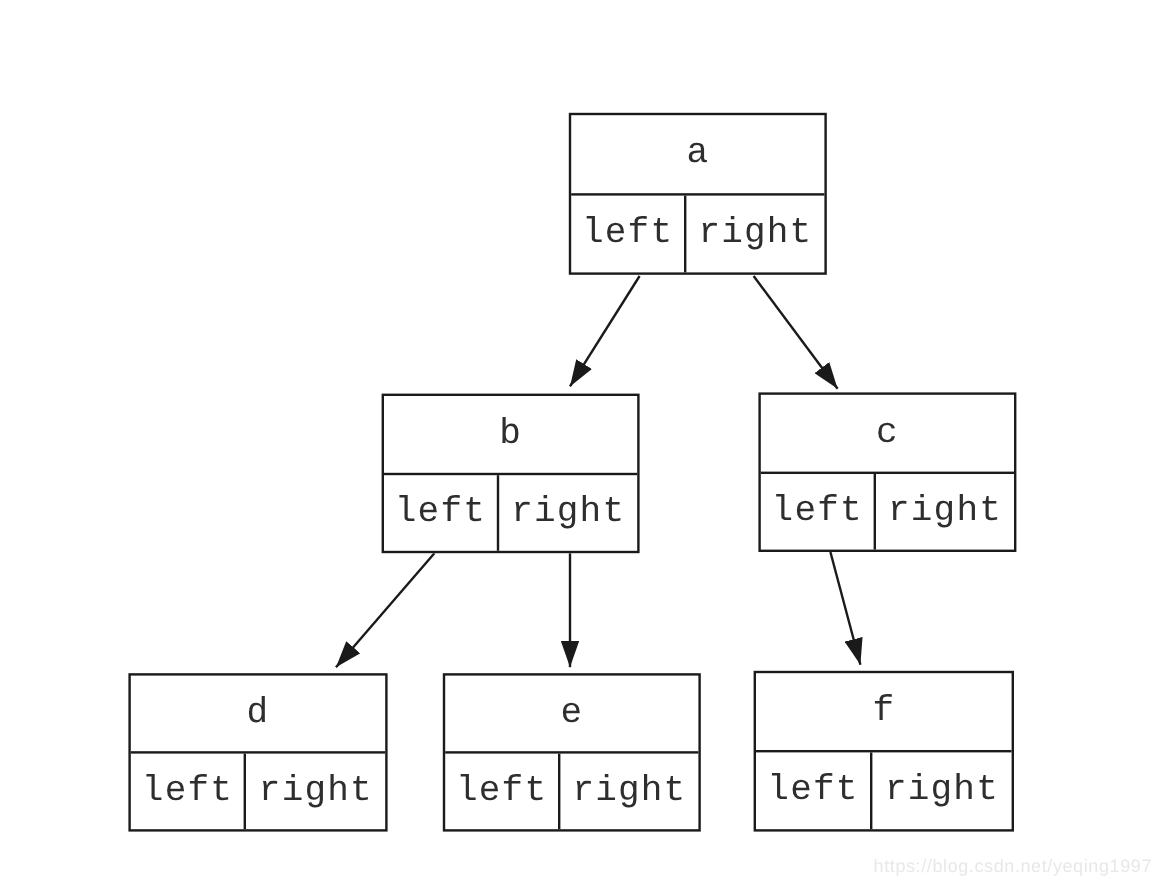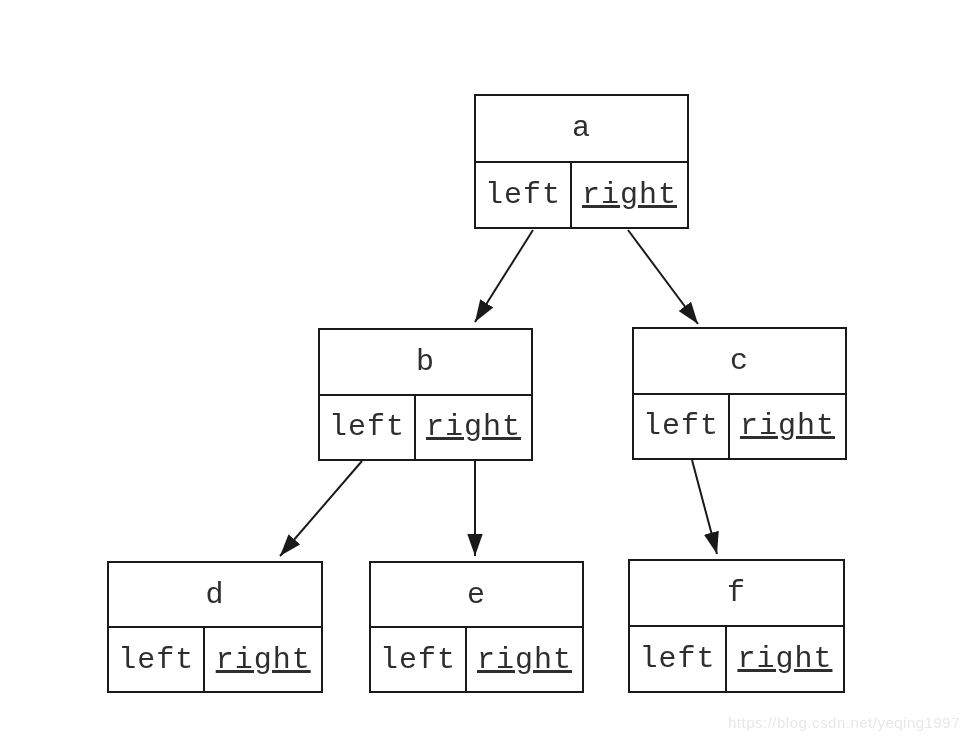--- a/index.html
+++ b/index.html
@@ -50,21 +50,20 @@
     align-items: center;
     justify-content: center;
   }
   .node .ptr-left {
     width: 45.5%;
     border-right: 2px solid #1a1a1a;
     box-sizing: border-box;
   }
   .node .ptr-right {
     width: 54.5%;
-    text-decoration: underline;
   }
   
   .node-a { left: 474px; top: 94px;  width: 215px; height: 135px; }
   .node-b { left: 318px; top: 328px; width: 215px; height: 133px; }
   .node-c { left: 632px; top: 327px; width: 215px; height: 133px; }
   .node-d { left: 107px; top: 561px; width: 216px; height: 132px; }
   .node-e { left: 369px; top: 561px; width: 215px; height: 132px; }
   .node-f { left: 628px; top: 559px; width: 217px; height: 134px; }
 
   .watermark {

